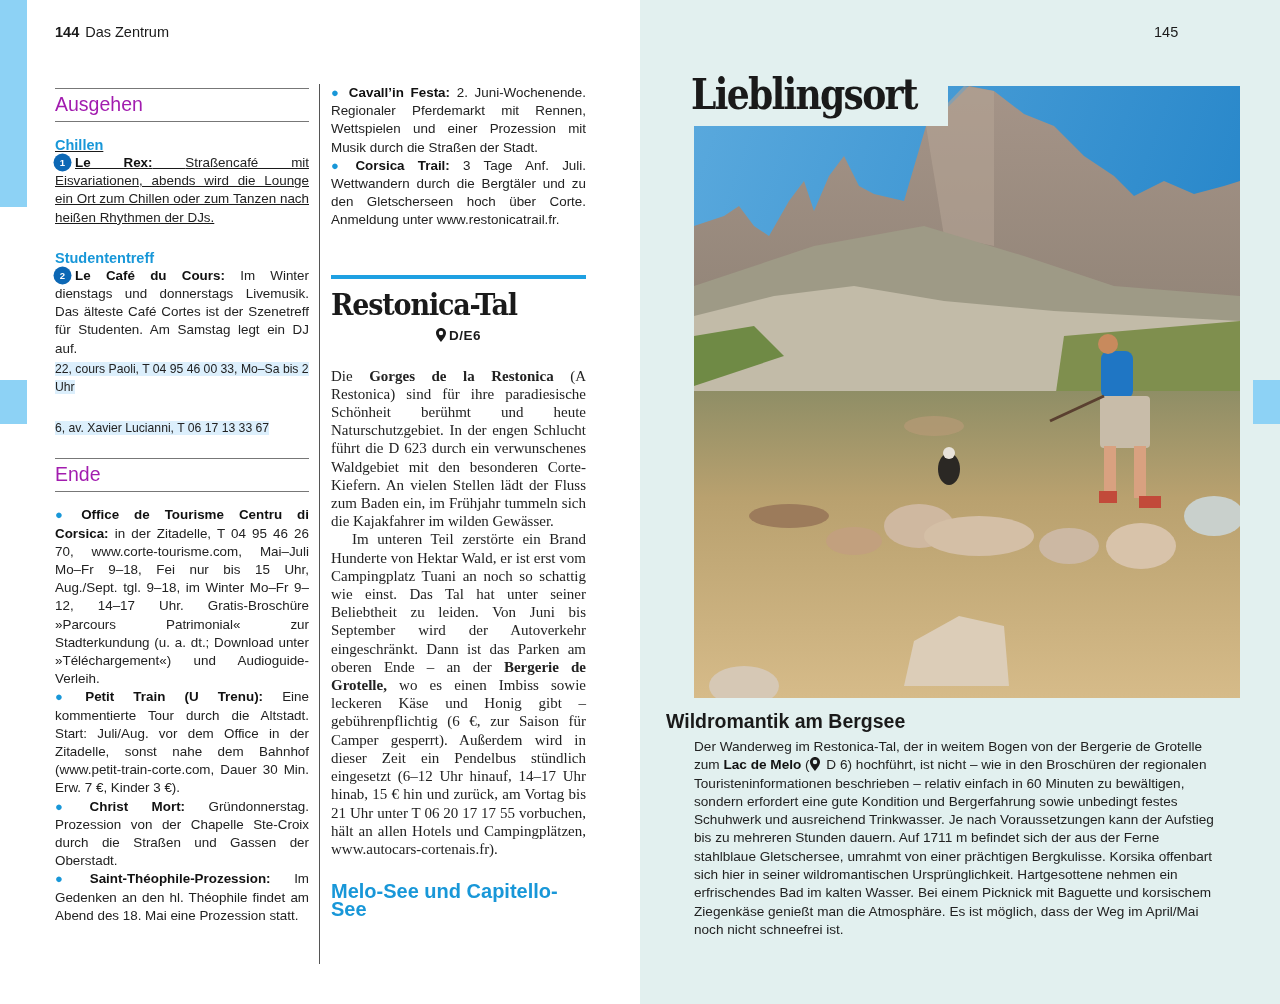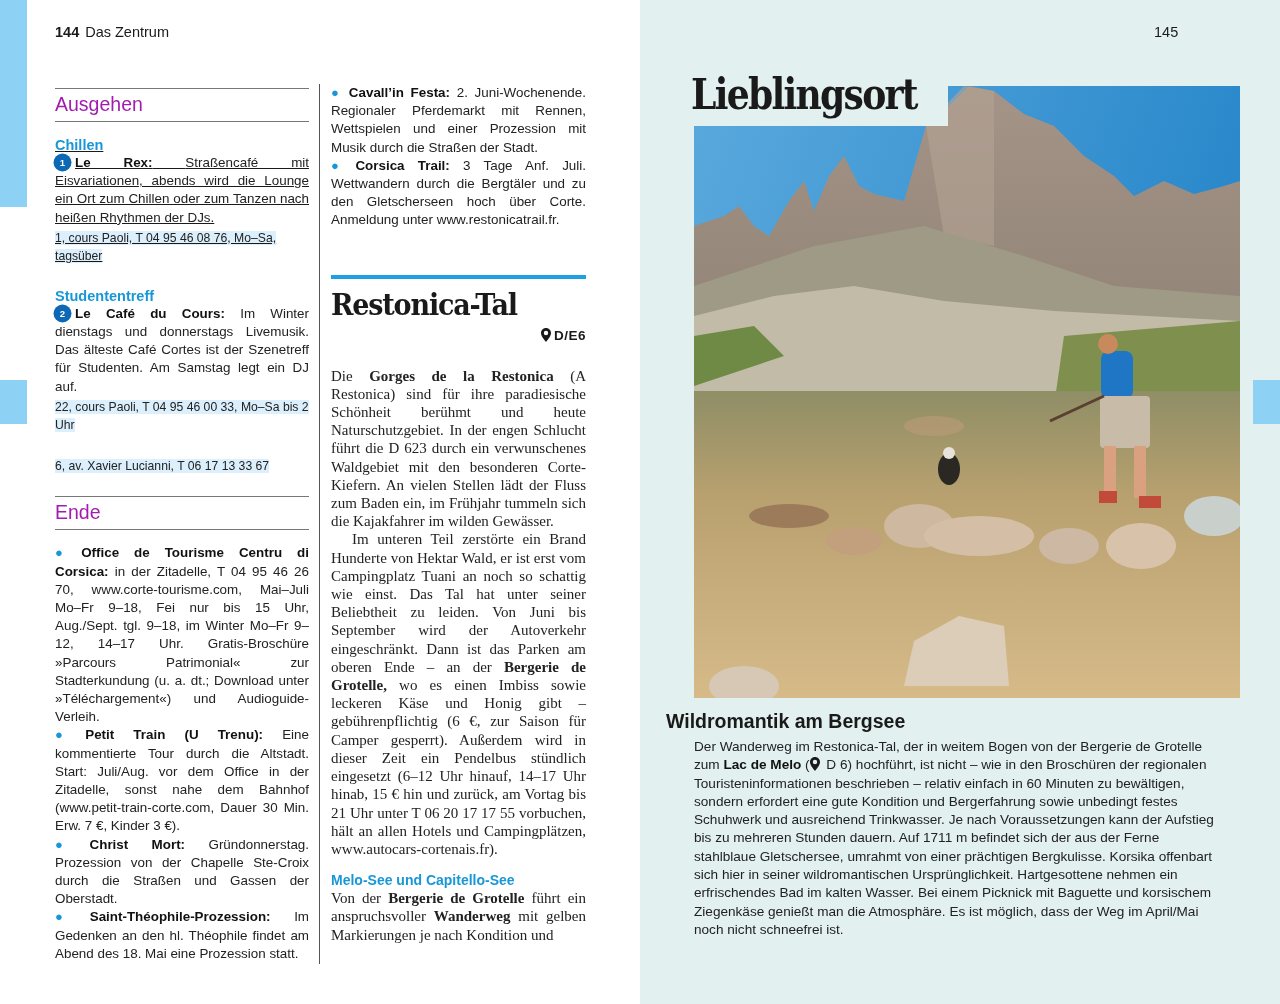--- a/index.html
+++ b/index.html
@@ -31,25 +31,25 @@
   .addr-wrap { margin-top: 1px; }
   .entry { margin-bottom: 22px; }
 
   .badge { display: inline-block; width: 15px; height: 15px; border-radius: 50%; background: #0d68b5; color: #fff; font-size: 9.5px; font-weight: bold; text-align: center; line-height: 15px; margin-right: 5px; vertical-align: 1px; box-shadow: 0 0 0 1.5px #0d68b5; }
 
   .bullet { color: #1897d8; font-size: 13px; margin-right: 7px; }
   .info-item { margin-bottom: 0; }
 
   .blue-rule { height: 4px; background: #1ea0e2; margin-top: 45px; }
   .restonica-title { font-family: "DejaVu Serif", serif; font-weight: bold; font-size: 30px; letter-spacing: -1.3px; margin-top: 8px; color: #1a1a1a; transform: scaleX(0.9); transform-origin: left; }
-  .grid-ref { text-align: right; font-weight: bold; font-size: 13.5px; margin-top: 6px; letter-spacing: 0.5px; }
+  .grid-ref { text-align: center; font-weight: bold; font-size: 13.5px; margin-top: 6px; letter-spacing: 0.5px; }
   .serif-body { font-family: "Liberation Serif", serif; font-size: 15px; line-height: 18.2px; text-align: justify; color: #222; }
   .serif-body p.indent { text-indent: 21px; }
   .serif-block { margin-top: 24px; }
-  .melo-head { color: #1897d8; font-weight: bold; font-size: 14px; margin-top: 13px; line-height: 18px; }
+  .melo-head { color: #1897d8; font-weight: bold; font-size: 20px; margin-top: 24px; line-height: 18px; }
 
   .pin-icon { display: inline-block; vertical-align: -2px; margin-right: 3px; }
 
   .lieb-title { position: absolute; left: 691px; top: 70px; font-family: "DejaVu Serif", serif; font-weight: bold; font-size: 42px; letter-spacing: -2px; color: #1a1a1a; transform: scaleX(0.86); transform-origin: left; }
   .photo { position: absolute; left: 694px; top: 86px; width: 546px; height: 612px; overflow: hidden; }
   .photo-notch { position: absolute; left: 690px; top: 80px; width: 258px; height: 46px; background: #e2f0ef; }
 
   .box-title { position: absolute; left: 666px; top: 710px; font-size: 19.5px; font-weight: bold; color: #1a1a1a; }
   .box-body { position: absolute; left: 694px; top: 738px; width: 520px; font-size: 13.6px; line-height: 18.3px; color: #222; }
   .box-body b { color: #111; }
@@ -70,21 +70,20 @@
 <div class="running-head rh-right">145</div>
 
 <div class="col1">
   <div class="section-head">Ausgehen</div>
 
   <div class="entry" style="margin-top:14px;text-decoration:underline;">
     <div class="subhead-blue">Chillen</div>
     <div class="sans-body">
       <span class="badge">1</span><b>Le Rex:</b> <span>Straßencafé mit Eisvariationen, abends wird die Lounge ein Ort zum Chillen oder zum Tanzen nach heißen Rhythmen der DJs.</span>
     </div>
-    <div class="addr-wrap"><span class="addr">1, cours Paoli, T 04 95 46 08 76, Mo–Sa, tagsüber</span></div>
   </div>
 
   <div class="entry">
     <div class="subhead-blue">Studententreff</div>
     <div class="sans-body">
       <span class="badge">2</span><b>Le Café du Cours:</b> <span>Im Winter dienstags und donnerstags Livemusik. Das älteste Café Cortes ist der Szenetreff für Studenten. Am Samstag legt ein DJ auf.</span>
     </div>
     <div class="addr-wrap"><span class="addr">22, cours Paoli, T 04 95 46 00 33, Mo–Sa bis 2 Uhr</span></div>
   </div>
 
@@ -124,23 +123,20 @@
     <svg class="pin-icon" width="10" height="14" viewBox="0 0 10 14">
         <path d="M5 0C2.2 0 0 2.2 0 5c0 3.6 5 9 5 9s5-5.4 5-9c0-2.8-2.2-5-5-5zm0 7.2A2.2 2.2 0 1 1 5 2.8a2.2 2.2 0 0 1 0 4.4z" fill="#1a1a1a"></path>
       </svg><span>D/E6</span>
   </div>
 
   <div class="serif-body serif-block">
     <p><span>Die </span><b>Gorges de la Restonica</b><span> (A Restonica) sind für ihre paradiesische Schönheit berühmt und heute Naturschutzgebiet. In der engen Schlucht führt die D 623 durch ein verwunschenes Waldgebiet mit den besonderen Corte-Kiefern. An vielen Stellen lädt der Fluss zum Baden ein, im Frühjahr tummeln sich die Kajakfahrer im wilden Gewässer.</span></p>
     <p class="indent"><span>Im unteren Teil zerstörte ein Brand Hunderte von Hektar Wald, er ist erst vom Campingplatz Tuani an noch so schattig wie einst. Das Tal hat unter seiner Beliebtheit zu leiden. Von Juni bis September wird der Autoverkehr eingeschränkt. Dann ist das Parken am oberen Ende – an der </span><b>Bergerie de Grotelle,</b><span> wo es einen Imbiss sowie leckeren Käse und Honig gibt – gebührenpflichtig (6 €, zur Saison für Camper gesperrt). Außerdem wird in dieser Zeit ein Pendelbus stündlich eingesetzt (6–12 Uhr hinauf, 14–17 Uhr hinab, 15 € hin und zurück, am Vortag bis 21 Uhr unter T 06 20 17 17 55 vorbuchen, hält an allen Hotels und Campingplätzen, www.autocars-cortenais.fr).</span></p>
   </div>
   <div class="melo-head">Melo-See und Capitello-See</div>
-  <div class="serif-body">
-    <p><span>Von der </span><b>Bergerie de Grotelle</b><span> führt ein anspruchsvoller </span><b>Wanderweg</b><span> mit gelben Markierungen je nach Kondition und</span></p>
-  </div>
 </div>
 
 <div class="photo" title="Mountain lake with granite peaks, hiker and dog in water">
   <svg width="546" height="612" viewBox="0 0 546 612">
     <defs>
       <linearGradient id="sky" x1="0" y1="0" x2="1" y2="0.4">
         <stop offset="0" stop-color="#5aa9dd"></stop>
         <stop offset="1" stop-color="#2585c9"></stop>
       </linearGradient>
       <linearGradient id="rock" x1="0" y1="0" x2="0" y2="1">

